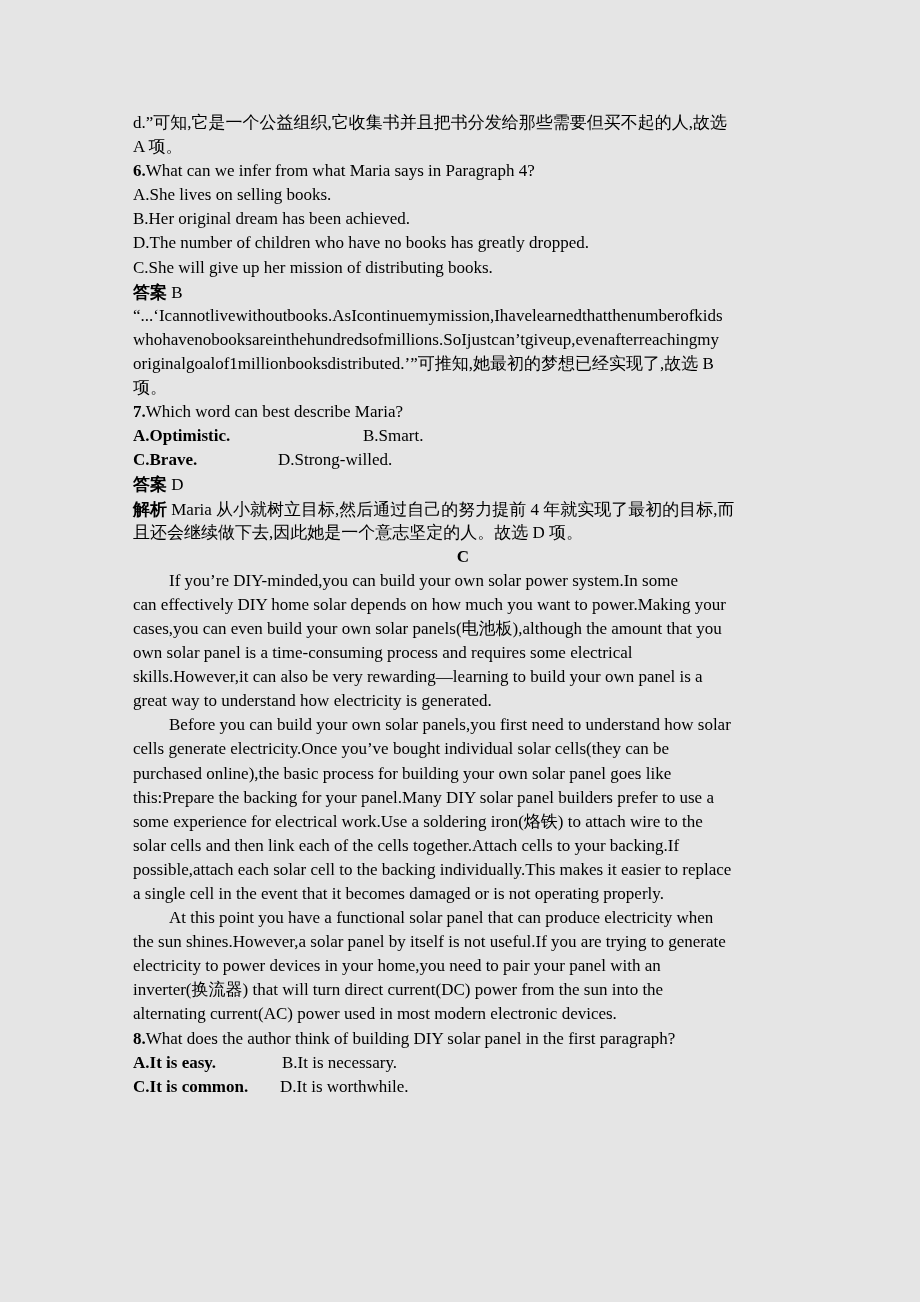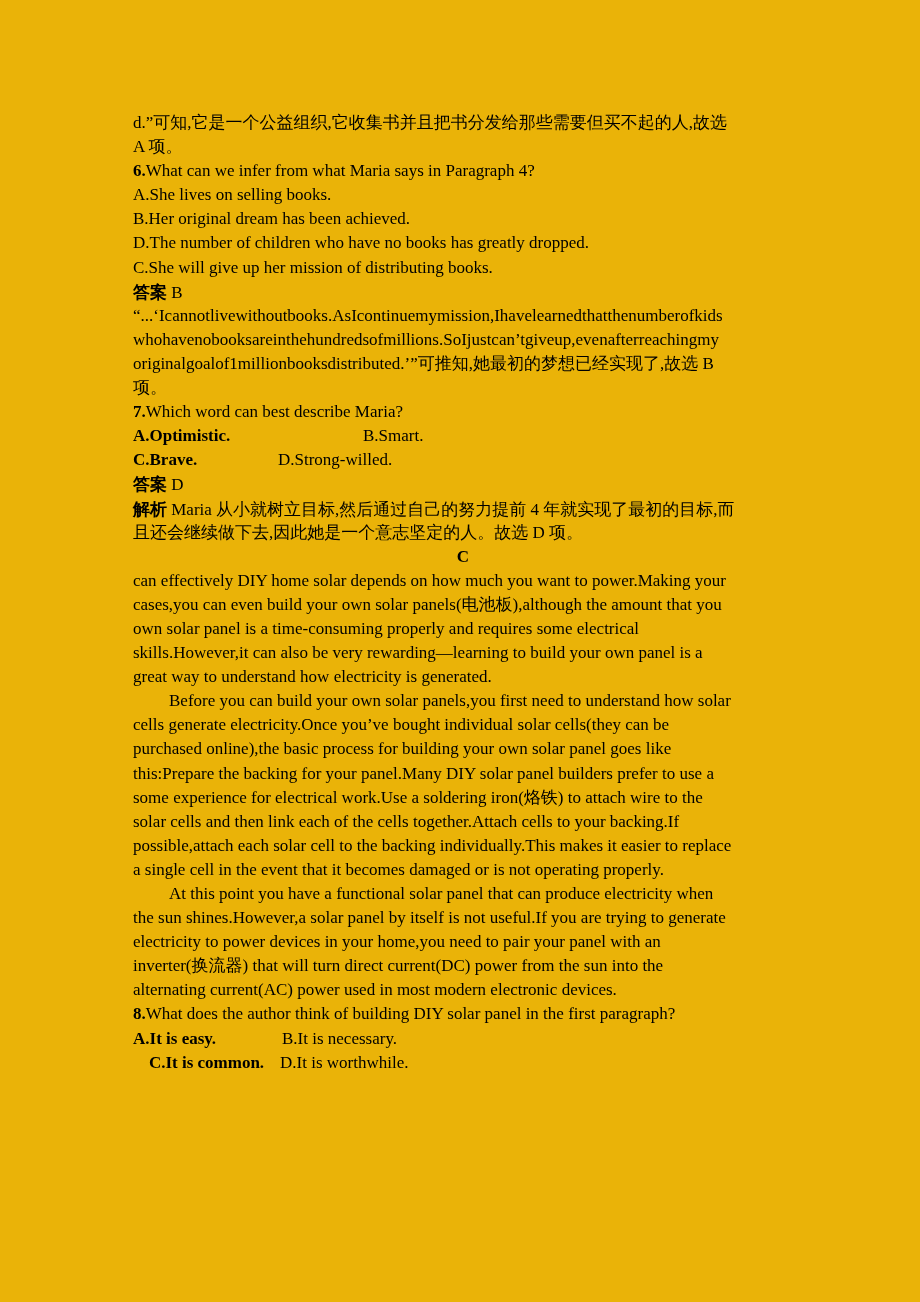--- a/index.html
+++ b/index.html
@@ -12,21 +12,21 @@
     background: #ffffff;
     color: #000000;
     font-family: "Liberation Serif", "DejaVu Serif", serif;
     font-size: 17px;
     overflow: hidden;
   }
   .page {
     position: relative;
     width: 920px;
     height: 1302px;
-    background: #eab308;
+    background: #e5e5e5;
   }
   .text-block {
     position: absolute;
     left: 133px;
     top: 111px;
     width: 660px;
   }
   .line {
     height: 24.1px;
     line-height: 24.1px;
@@ -67,35 +67,36 @@
       <div class="line"><span>whohavenobooksareinthehundredsofmillions.SoIjustcan’tgiveup,evenafterreachingmy</span></div>
       <div class="line"><span>originalgoalof1millionbooksdistributed.’”可推知,她最初的梦想已经实现了,故选 B</span></div>
       <div class="line"><span>项。</span></div>
       <div class="line"><span class="num">7.</span><span>Which word can best describe Maria?</span></div>
       <div class="line"><span class="opt-left" style="width: 230px;">A.Optimistic.</span><span>B.Smart.</span></div>
       <div class="line"><span class="opt-left" style="width: 145px;">C.Brave.</span><span>D.Strong-willed.</span></div>
       <div class="line"><span class="label">答案</span><span> D</span></div>
       <div class="line"><span class="label">解析</span><span> Maria 从小就树立目标,然后通过自己的努力提前 4 年就实现了最初的目标,而</span></div>
       <div class="line"><span>且还会继续做下去,因此她是一个意志坚定的人。故选 D 项。</span></div>
       <div class="line center"><span class="num">C</span></div>
+      <div class="line indent"><span>If you’re DIY-minded,you can build your own solar power system.In some</span></div>
       <div class="line"><span>can effectively DIY home solar depends on how much you want to power.Making your</span></div>
       <div class="line"><span>cases,you can even build your own solar panels(电池板),although the amount that you</span></div>
-      <div class="line"><span>own solar panel is a time-consuming properly and requires some electrical</span></div>
+      <div class="line"><span>own solar panel is a time-consuming process and requires some electrical</span></div>
       <div class="line"><span>skills.However,it can also be very rewarding—learning to build your own panel is a</span></div>
       <div class="line"><span>great way to understand how electricity is generated.</span></div>
       <div class="line indent"><span>Before you can build your own solar panels,you first need to understand how solar</span></div>
       <div class="line"><span>cells generate electricity.Once you’ve bought individual solar cells(they can be</span></div>
       <div class="line"><span>purchased online),the basic process for building your own solar panel goes like</span></div>
       <div class="line"><span>this:Prepare the backing for your panel.Many DIY solar panel builders prefer to use a</span></div>
       <div class="line"><span>some experience for electrical work.Use a soldering iron(烙铁) to attach wire to the</span></div>
       <div class="line"><span>solar cells and then link each of the cells together.Attach cells to your backing.If</span></div>
       <div class="line"><span>possible,attach each solar cell to the backing individually.This makes it easier to replace</span></div>
       <div class="line"><span>a single cell in the event that it becomes damaged or is not operating properly.</span></div>
       <div class="line indent"><span>At this point you have a functional solar panel that can produce electricity when</span></div>
       <div class="line"><span>the sun shines.However,a solar panel by itself is not useful.If you are trying to generate</span></div>
       <div class="line"><span>electricity to power devices in your home,you need to pair your panel with an</span></div>
       <div class="line"><span>inverter(换流器) that will turn direct current(DC) power from the sun into the</span></div>
       <div class="line"><span>alternating current(AC) power used in most modern electronic devices.</span></div>
       <div class="line"><span class="num">8.</span><span>What does the author think of building DIY solar panel in the first paragraph?</span></div>
       <div class="line"><span class="opt-left" style="width: 149px;">A.It is easy.</span><span>B.It is necessary.</span></div>
-      <div class="line"><span class="opt-left" style="width: 147px; text-align: center;">C.It is common.</span><span>D.It is worthwhile.</span></div>
+      <div class="line"><span class="opt-left" style="width: 147px;">C.It is common.</span><span>D.It is worthwhile.</span></div>
     </div>
 </div>
 
 </body></html>

